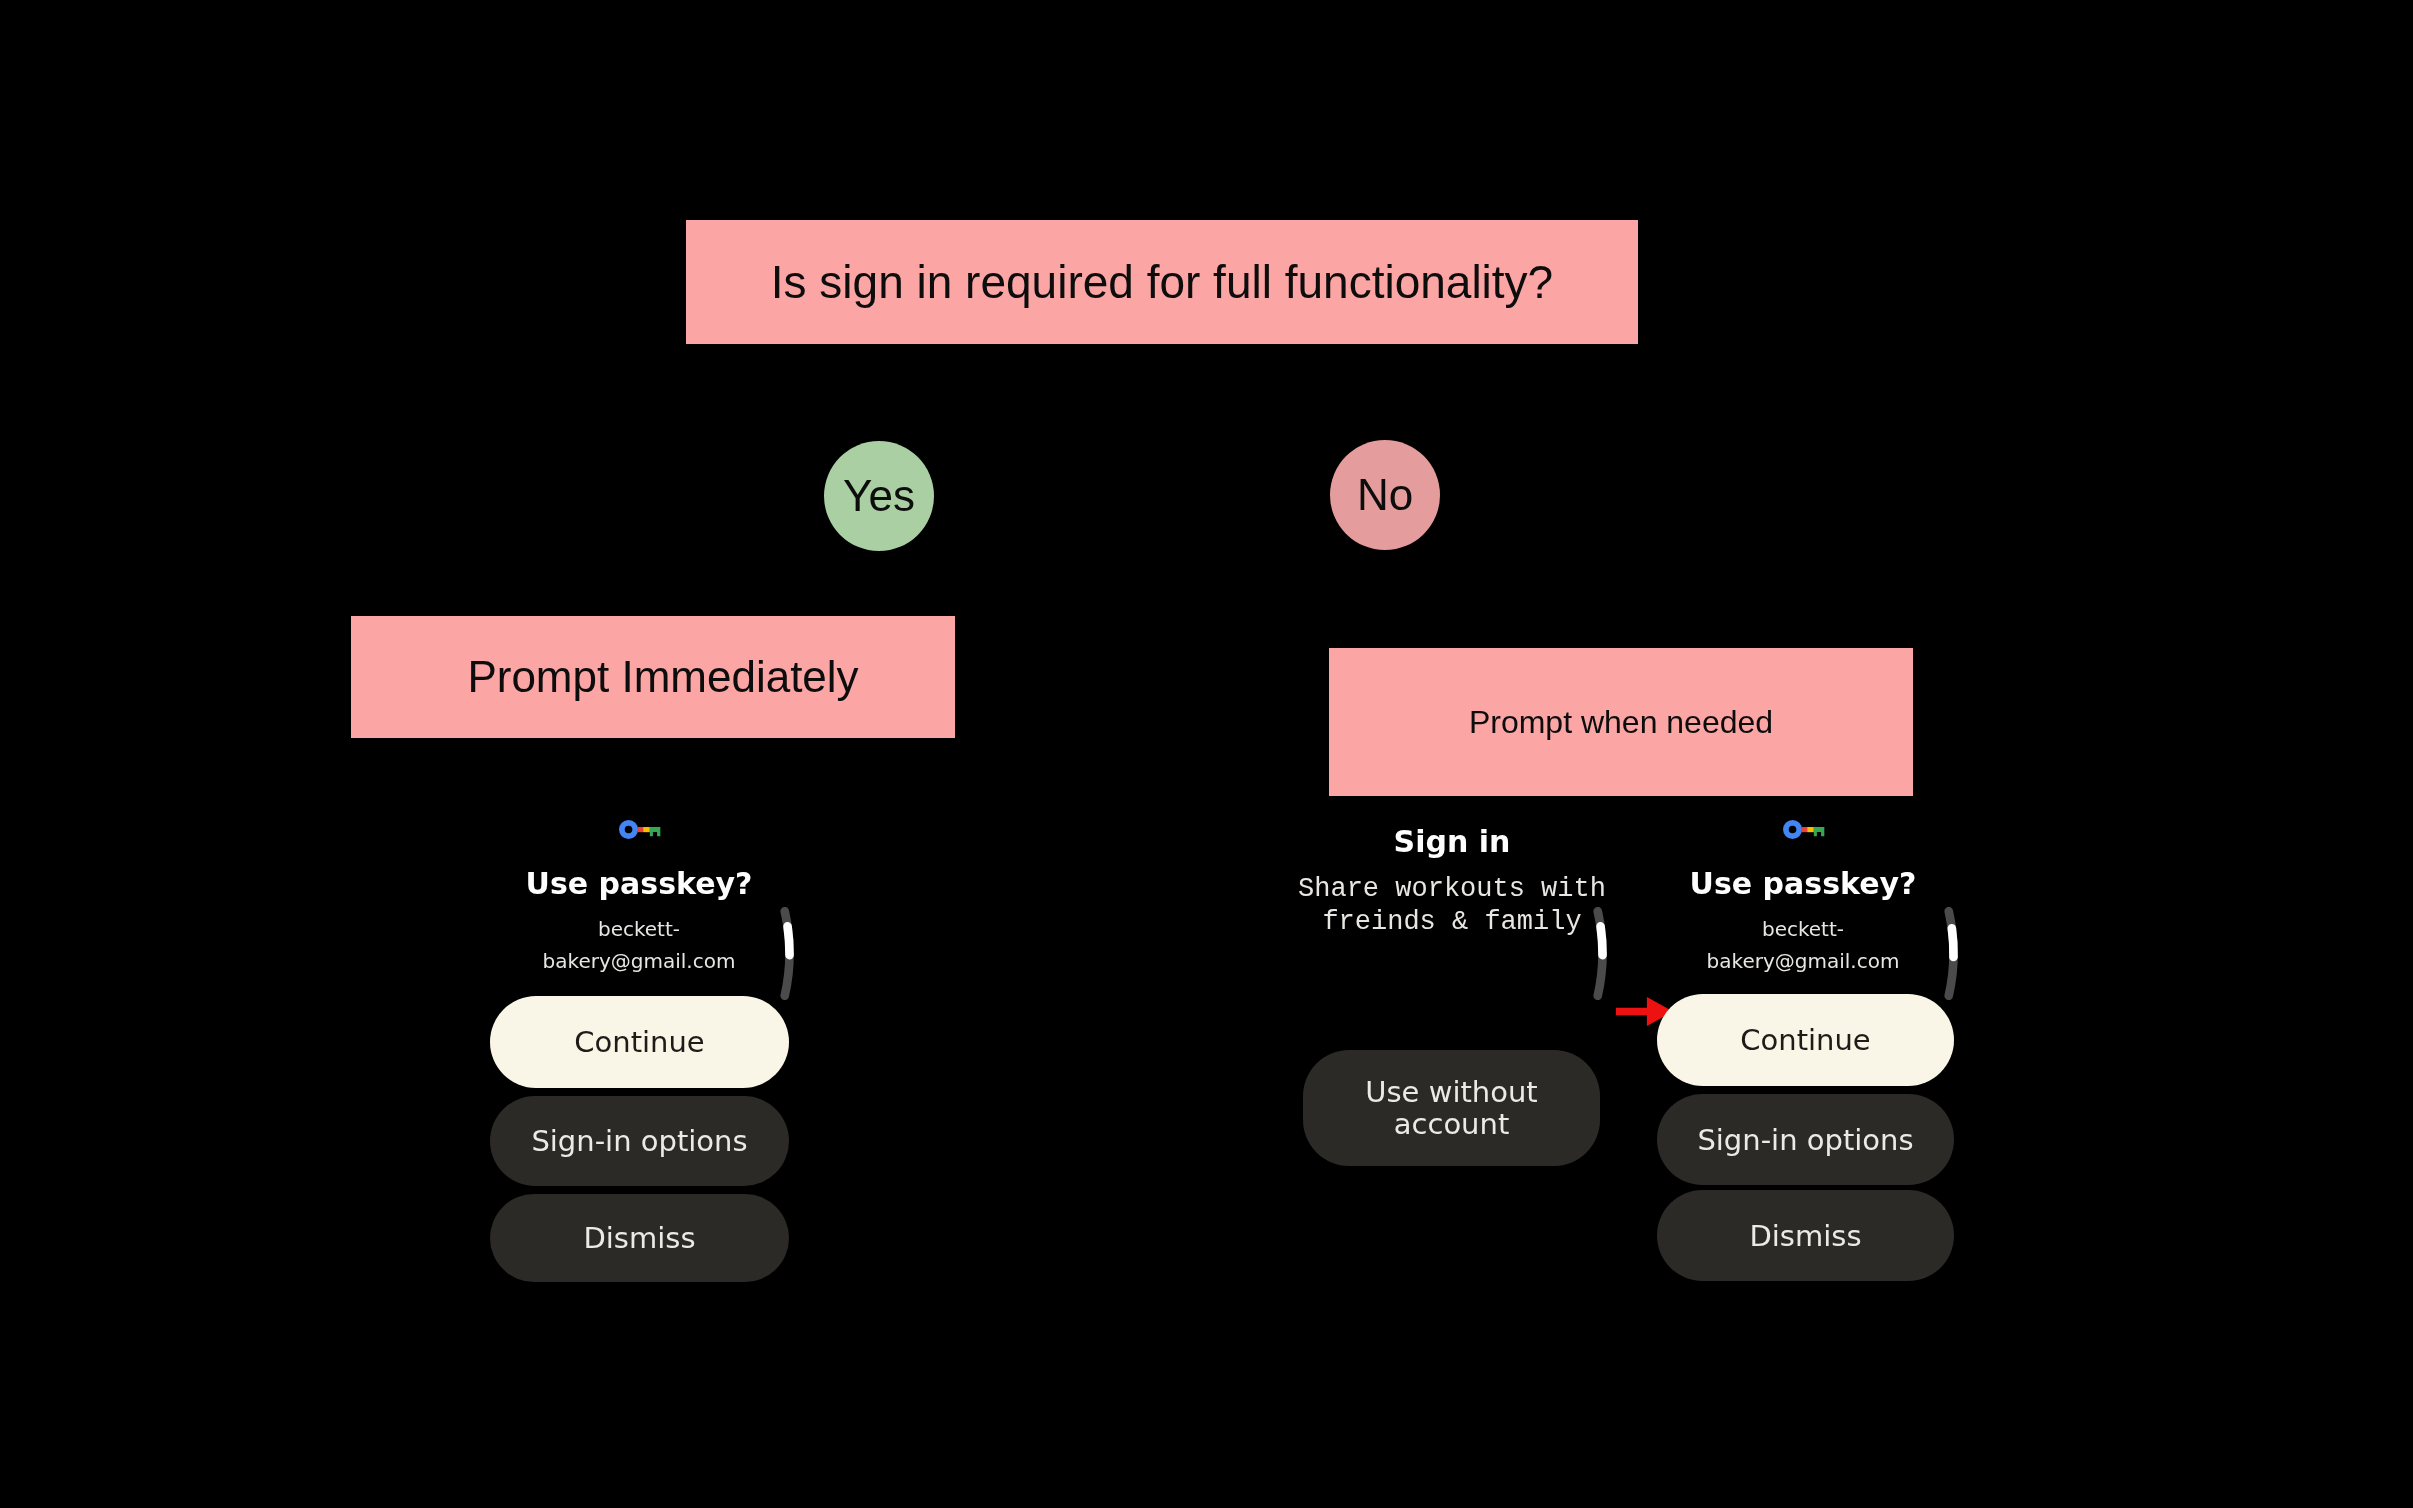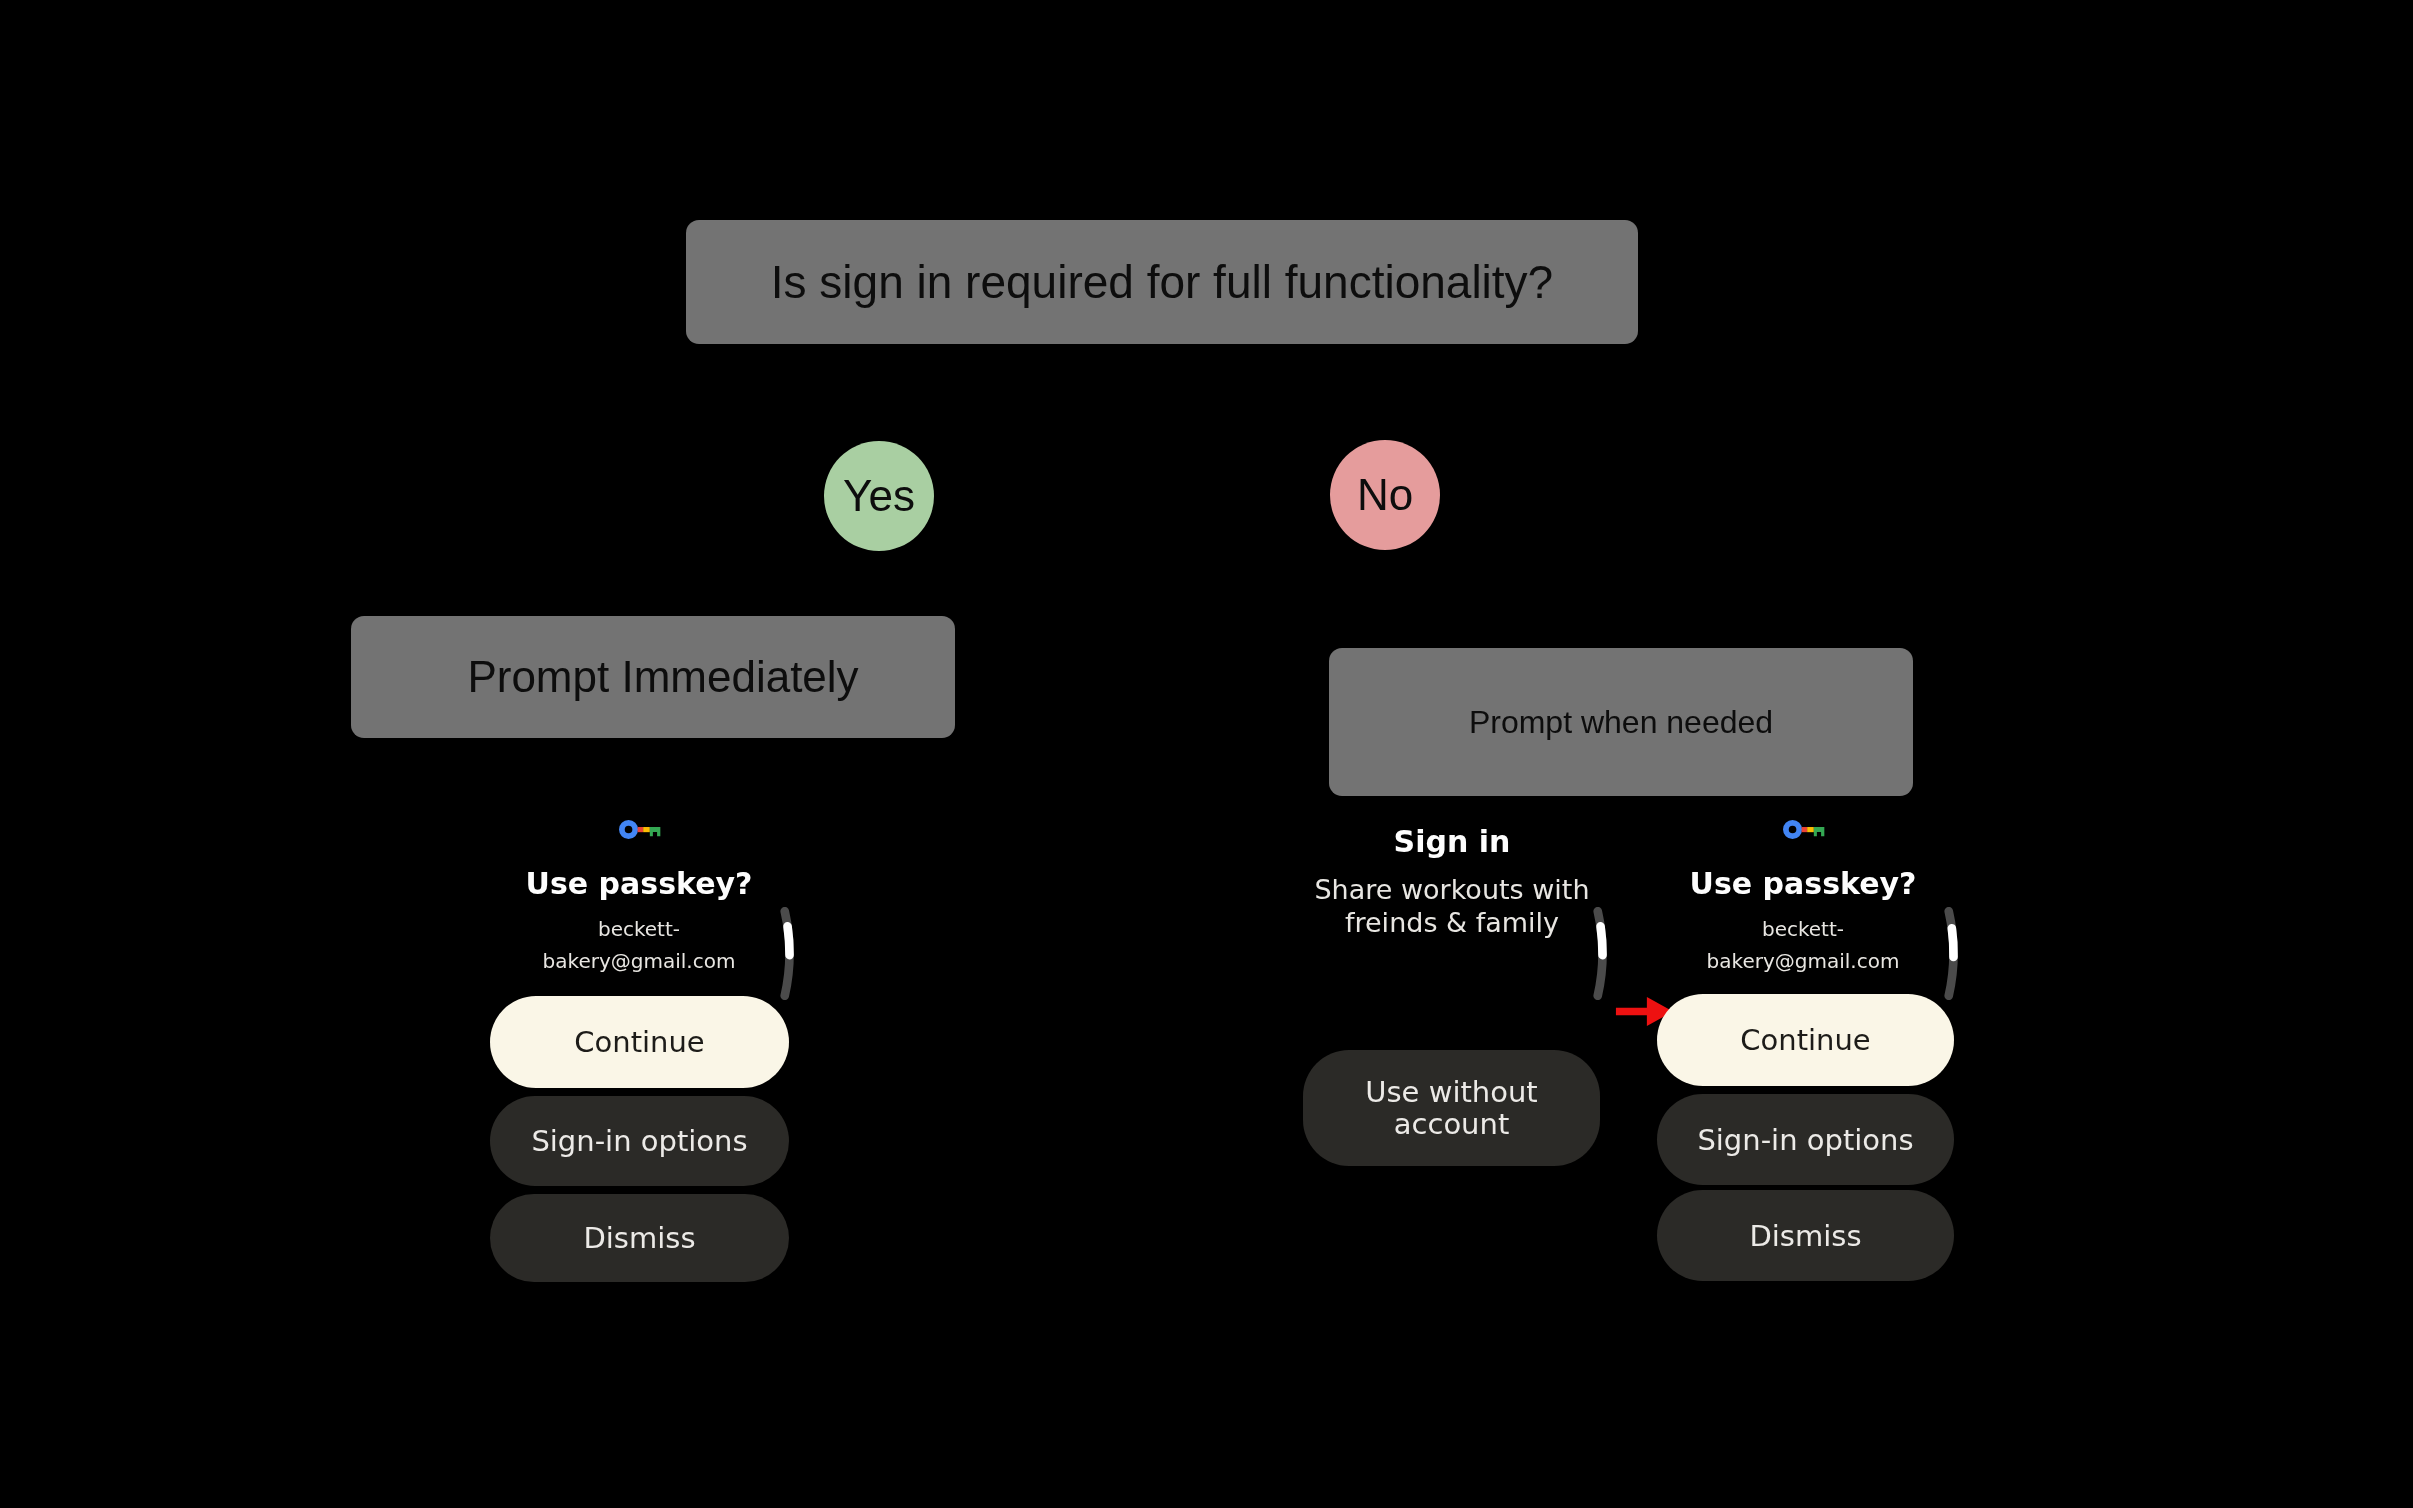--- a/index.html
+++ b/index.html
@@ -7,28 +7,27 @@
     position:relative;
     width:2414px;
     height:1508px;
     background:#000;
     overflow:hidden;
     font-family:"Liberation Sans", sans-serif;
   }
   
   .flow-box{
     position:absolute;
-    background:#737373;
+    background:#fca5a5;
     color:#0d0d0d;
     display:flex;
     align-items:center;
     justify-content:center;
     text-align:right;
     font-family:"Liberation Sans", sans-serif;
-    border-radius:13px;
   }
   .q-box{ left:686px; top:220px; width:952px; height:124px; font-size:46px; }
   .outcome-left{ left:351px; top:616px; width:584px; height:122px; font-size:44px;padding-left:20px; }
   .outcome-right{ left:1329px; top:648px; width:584px; height:148px; font-size:32px; }
   .branch-circle{
     position:absolute;
     width:110px; height:110px;
     border-radius:50%;
     display:flex; align-items:center; justify-content:center;
     font-size:44px; color:#0d0d0d;
@@ -109,21 +108,21 @@
   </div>
 
   <div class="pill primary" style="left:490px; top:996px; width:299px; height:92px;">Continue</div>
 
   <div class="pill secondary" style="left:490px; top:1096px; width:299px; height:90px;">Sign-in options</div>
 
   <div class="pill secondary" style="left:490px; top:1194px; width:299px; height:88px;">Dismiss</div>
 
   <div class="w-text w-title" style="left:1259px; top:824px;">Sign in</div>
 
-  <div class="w-text w-sub" style="left:1259px; top:873px;">
+  <div class="w-text w-sub" style="left:1259px; top:873px;font-family:Liberation Mono, monospace;">
     <div>Share workouts with</div>
     <div>freinds &amp; family</div>
   </div>
 
   <div class="icon-wrap" style="left:1591px; top:907px;">
     <svg width="25" height="93" viewBox="0 0 26 96">
       <path d="M7,4 Q17,48 7,92" fill="none" stroke="#4b4b4b" stroke-width="9" stroke-linecap="round"></path>
       <path d="M7,4 Q17,48 7,92" fill="none" stroke="#ffffff" stroke-width="9" stroke-linecap="round" stroke-dasharray="30 300" stroke-dashoffset="-16"></path>
     </svg>
   </div>

